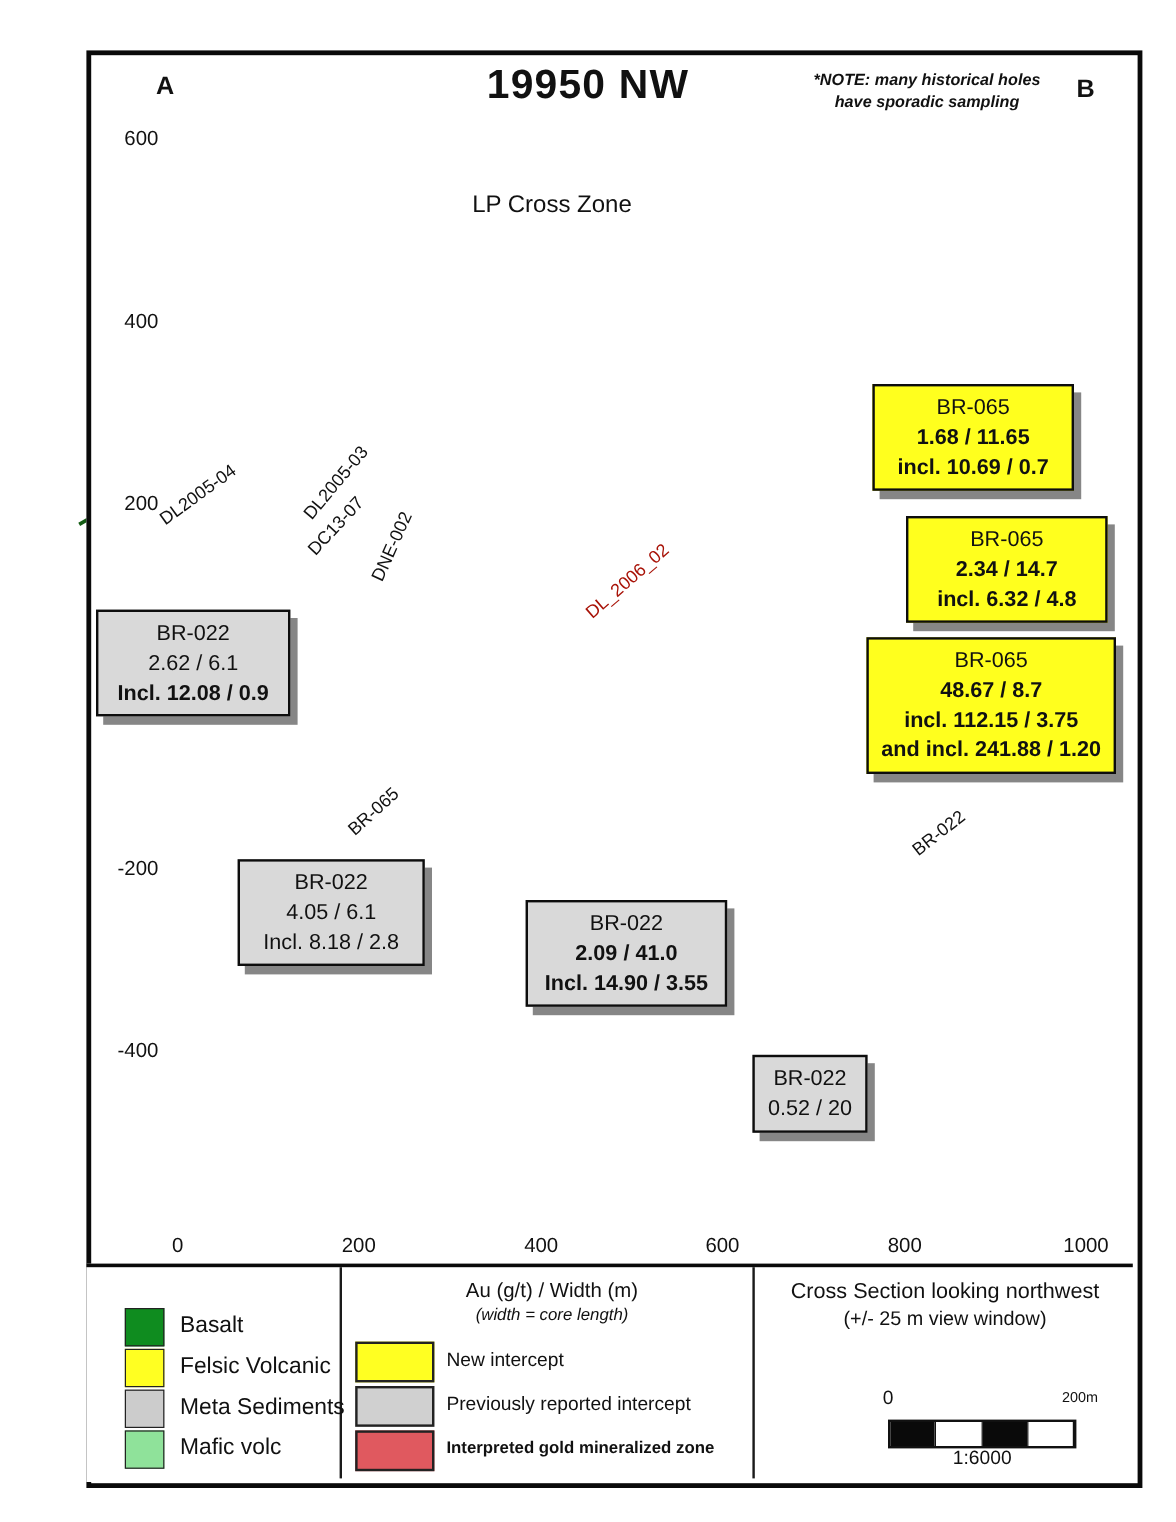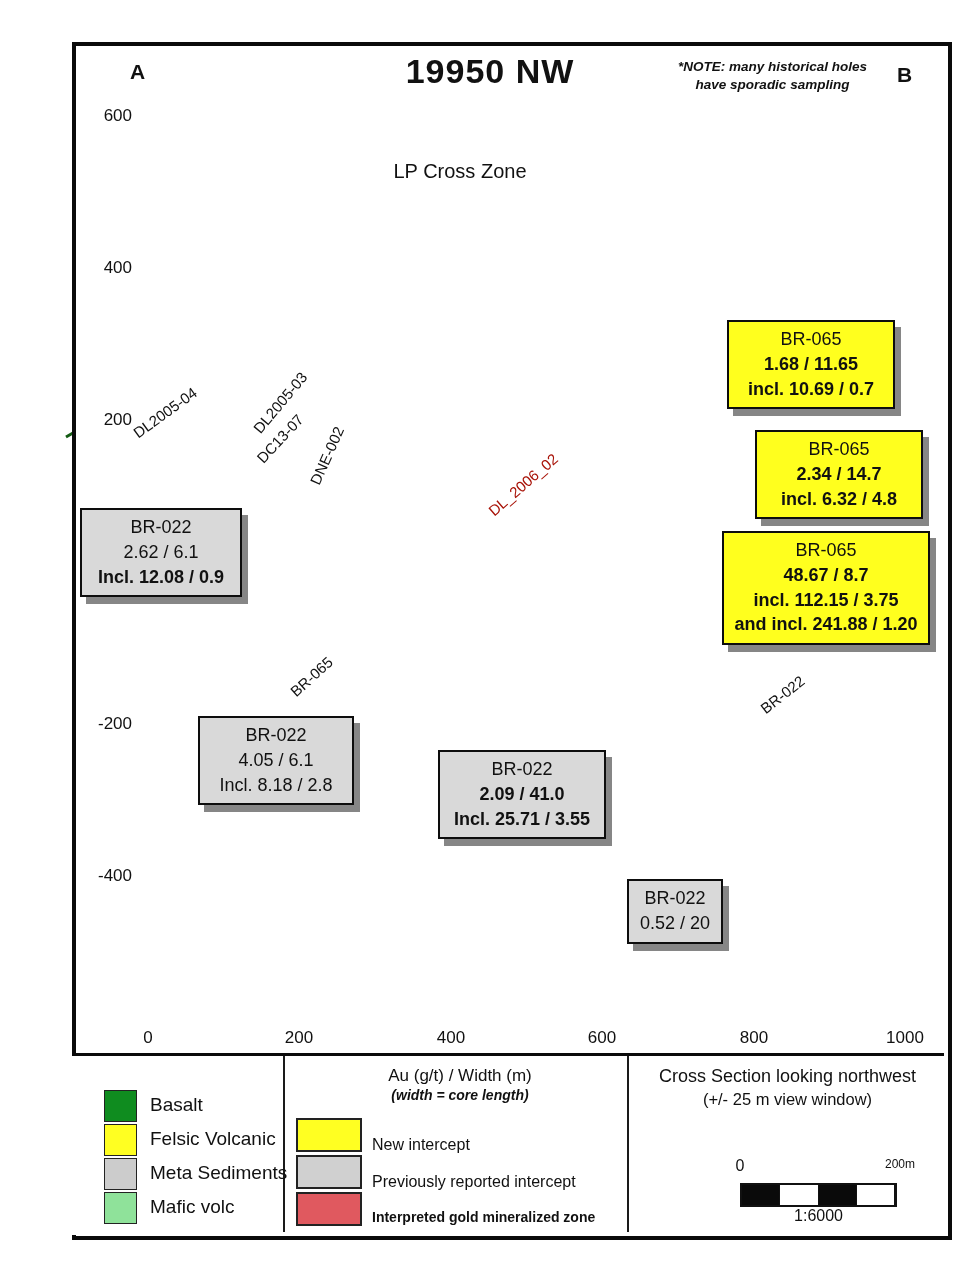--- a/index.html
+++ b/index.html
@@ -31,23 +31,23 @@
   .callout .t{font-size:18px;}
   .callout .v{font-size:18px;}
   .callout .b{font-weight:bold;}
 
   
   #legend-panel{left:72px;top:1053px;width:872px;height:179px;border-top:3px solid #0a0a0a;background:#fff;}
   .vdiv{top:1056px;width:2px;height:176px;background:#1a1a1a;}
   .swatch{width:31px;height:30px;border:1.5px solid #222;}
   .rock-label{font-size:19px;}
   .int-swatch{width:62px;height:30px;border:2px solid #222;}
-  .int-label{font-size:16px;margin-top:11px;}
+  .int-label{font-size:16px;}
   #au-header{left:300px;top:1066px;width:320px;text-align:center;font-size:17px;}
-  #au-subheader{left:300px;top:1087px;width:320px;text-align:center;font-size:14px;font-style:italic;font-weight:bold;}
+  #au-subheader{left:300px;top:1087px;width:320px;text-align:center;font-size:14px;font-style:italic;}
   #caption1{left:640px;top:1066px;width:295px;text-align:center;font-size:18px;font-weight:normal;}
   #caption2{left:640px;top:1090px;width:295px;text-align:center;font-size:16.5px;}
   #scalebar{left:740px;top:1183px;width:153px;height:20px;border:2px solid #111;display:flex;}
   #scalebar div{flex:1;}
   .sb-b{background:#0a0a0a;} .sb-w{background:#fff;border-left:1px solid #111;border-right:1px solid #111;}
   #scale-0{left:725px;top:1157px;width:30px;text-align:center;font-size:16px;}
   #scale-200{left:855px;top:1157px;width:60px;text-align:right;font-size:12px;}
   #scale-ratio{left:740px;top:1207px;width:157px;text-align:center;font-size:16px;}
 </style>
 </head>
@@ -267,21 +267,21 @@
 
 <div class="abs callout prev" style="left:198px;top:716px;width:136px;">
   <div class="t">BR-022</div>
   <div class="v">4.05 / 6.1</div>
   <div class="v">Incl. 8.18 / 2.8</div>
 </div>
 
 <div class="abs callout prev" style="left:438px;top:750px;width:148px;">
   <div class="t">BR-022</div>
   <div class="v b">2.09 / 41.0</div>
-  <div class="v b">Incl. 25.71 / 3.55</div>
+  <div class="v b">Incl. 14.90 / 3.55</div>
 </div>
 
 <div class="abs callout prev" style="left:627px;top:879px;width:76px;">
   <div class="t">BR-022</div>
   <div class="v">0.52 / 20</div>
 </div>
 
 <div class="abs callout new" style="left:727px;top:320px;width:148px;">
   <div class="t">BR-065</div>
   <div class="v b">1.68 / 11.65</div>

